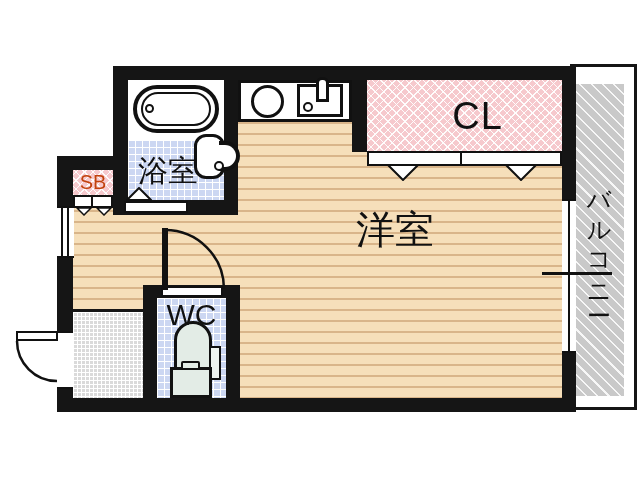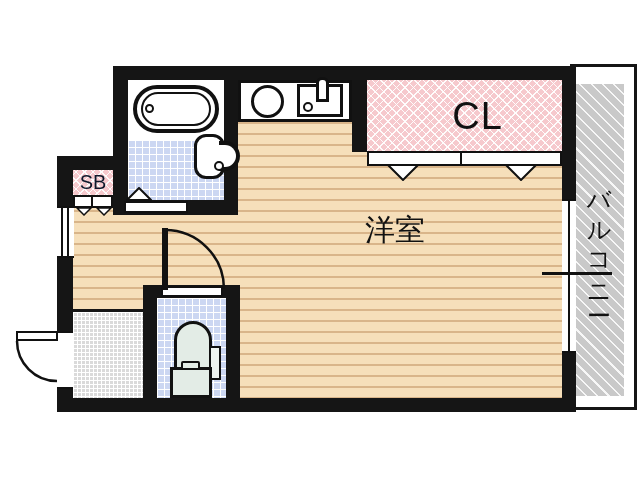--- a/index.html
+++ b/index.html
@@ -96,27 +96,27 @@
     border-top:2px solid #111;border-bottom:2px solid #111;z-index:4;}
   #window-left .wl1{left:4px;top:0;width:2px;height:100%;background:#111;}
   #window-left .wl2{left:10px;top:0;width:2px;height:100%;background:#111;}
   #window-right{left:562px;top:199px;width:14px;height:154px;background:#fff;
     border-top:2px solid #111;border-bottom:2px solid #111;z-index:4;}
   #window-right .wc1{left:6px;top:0;width:2px;height:100%;background:#111;}
   #window-tick{left:542px;top:272px;width:70px;height:3px;background:#111;z-index:5;}
 
   
   .lbl{display:flex;align-items:center;justify-content:center;color:#111;z-index:6;}
-  #main-room-label{left:310px;top:203px;width:170px;height:54px;font-size:30px;}
+  #main-room-label{left:310px;top:203px;width:170px;height:54px;font-size:39px;}
   #main-room-size{left:310px;top:260px;width:170px;height:48px;font-size:40px;}
   #closet-label{left:367px;top:80px;width:221px;height:72px;font-size:38px;letter-spacing:1px;}
   #bath-label{left:128px;top:142px;width:80px;height:58px;font-size:30px;}
   #wc-label{left:157px;top:298px;width:69px;height:34px;font-size:30px;}
   #entrance-label{left:73px;top:322px;width:70px;height:66px;font-size:31px;}
-  #shoebox-label{left:73px;top:170px;width:40px;height:25px;font-size:20px;color:#0f172a;}
+  #shoebox-label{left:73px;top:170px;width:40px;height:25px;font-size:20px;color:#c2410c;}
 </style>
 </head>
 <body>
 
 <div id="plan">
 
   <div id="balcony-outline"></div>
   <div id="balcony-floor"></div>
   <div id="balcony-label" class="lbl">バルコニー</div>
 
@@ -201,15 +201,17 @@
     <div class="wl1"></div>
     <div class="wl2"></div>
   </div>
   <div id="window-right">
     <div class="wc1"></div>
   </div>
   <div id="window-tick"></div>
 
   <div id="main-room-label" class="lbl">洋室</div>
   <div id="closet-label" class="lbl">CL</div>
+  <div id="bath-label" class="lbl">浴室</div>
+  <div id="wc-label" class="lbl">WC</div>
   <div id="shoebox-label" class="lbl">SB</div>
 
 </div>
 
 </body></html>

